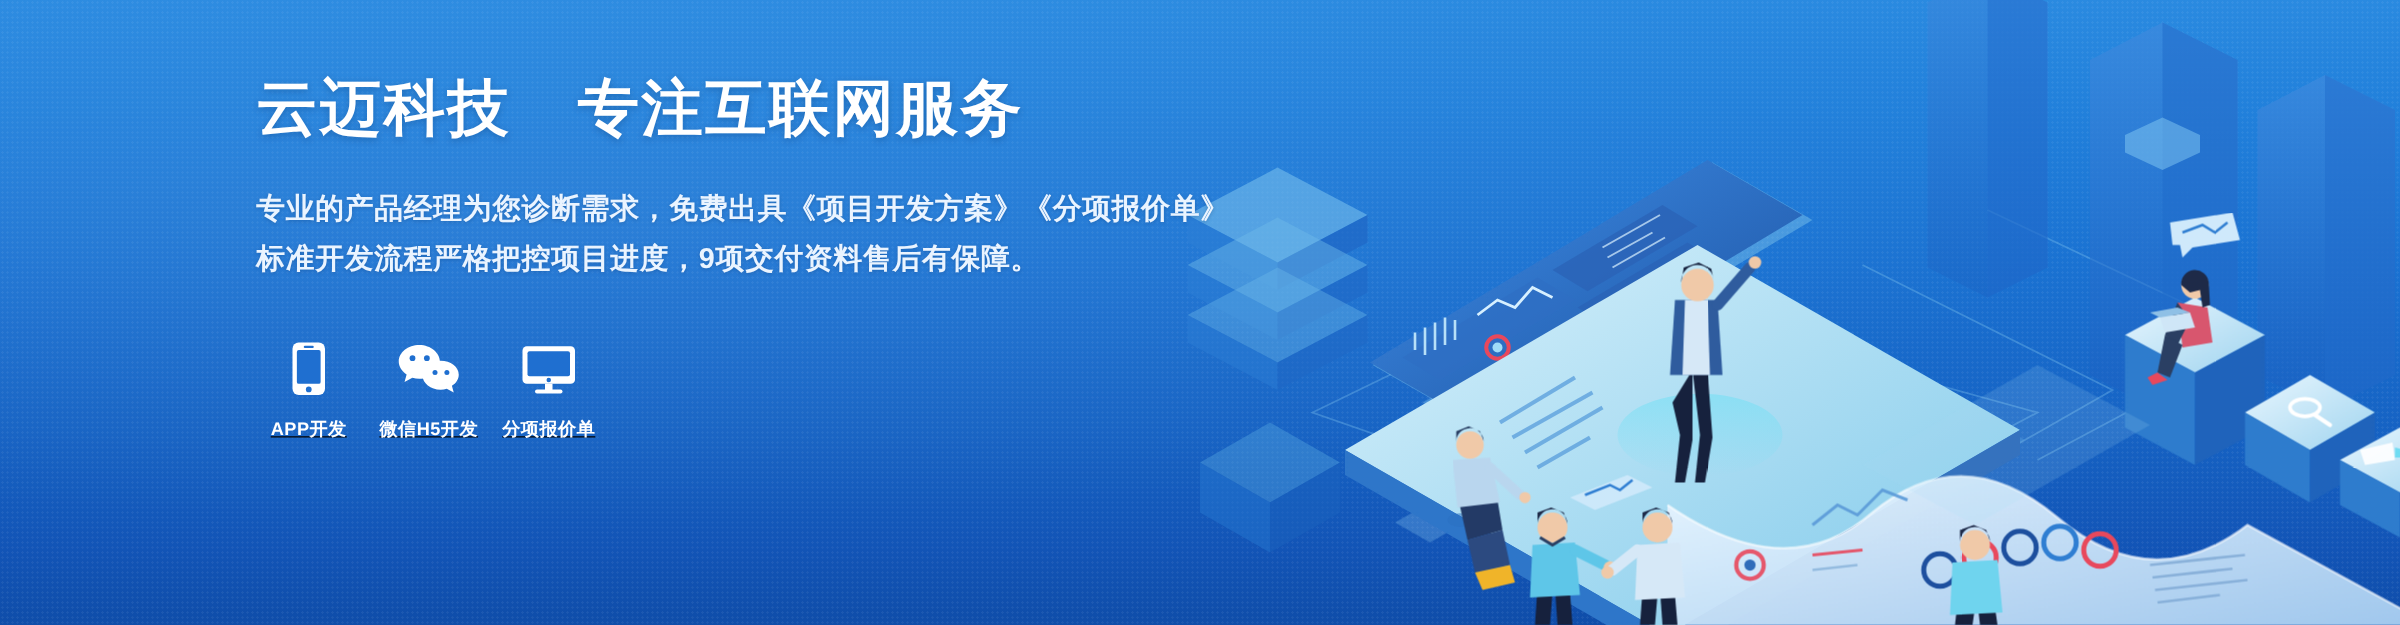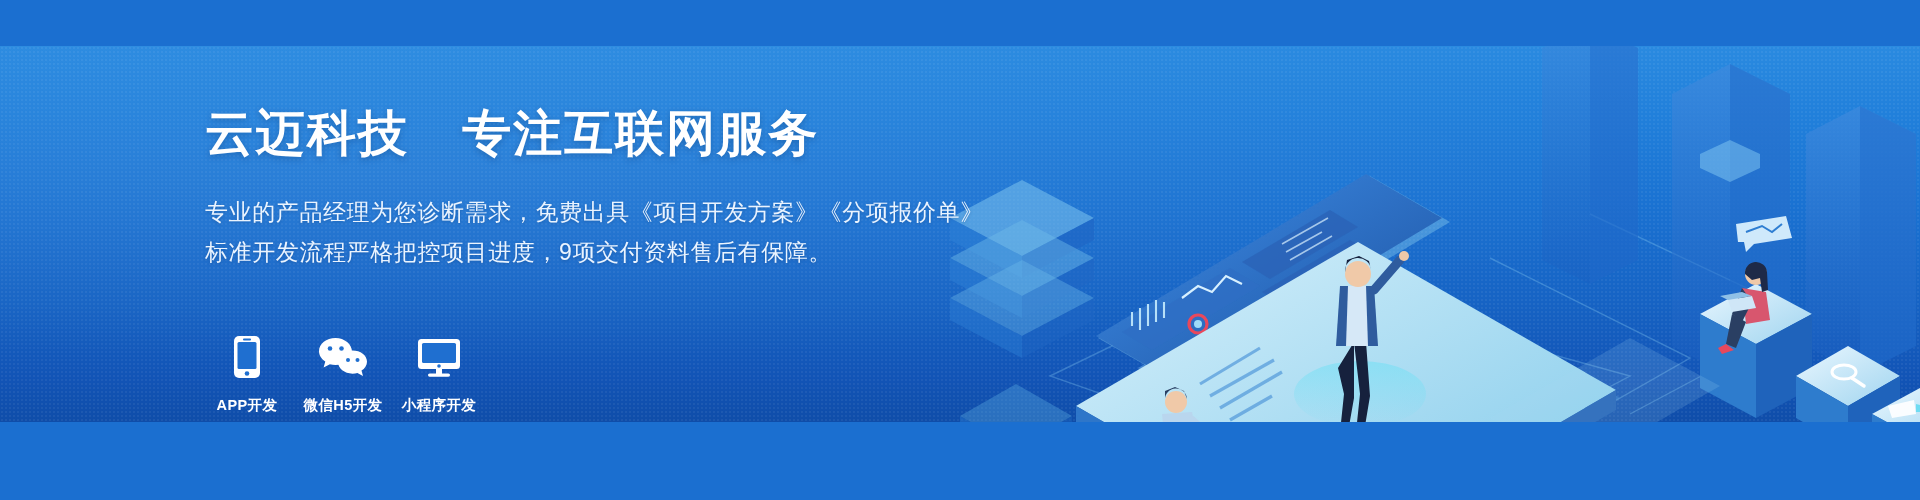--- a/index.html
+++ b/index.html
@@ -2,23 +2,22 @@
 <html><head>
 <meta charset="utf-8">
 <style>
   html,body{margin:0;padding:0;}
   body{
     width:1920px;height:500px;overflow:hidden;
     font-family:"Liberation Sans","DejaVu Sans",sans-serif;
     background:#1b6fd0;
   }
   .banner{
-    position:relative;width:1920px;height:376px;overflow:hidden;
+    position:relative;width:1920px;height:500px;overflow:hidden;
     background:linear-gradient(180deg,#2a8ae0 0%,#2180db 18%,#1a72d2 42%,#1663c4 68%,#1254b6 88%,#0f4da9 100%);
-    margin-top:46px;
   }
   
   .texture{
     position:absolute;inset:0;
     background-image:radial-gradient(rgba(255,255,255,.055) 1px, transparent 1px);
     background-size:4px 4px;
     pointer-events:none;
   }
   .vign{
     position:absolute;inset:0;
@@ -31,25 +30,25 @@
   .headline{
     font-size:49px;line-height:1.05;font-weight:bold;color:#ffffff;
     letter-spacing:2px;
     text-shadow:0 2px 6px rgba(3,38,88,.28);
     white-space:nowrap;
   }
   .headline .gap{display:inline-block;width:22px;}
   .sub{margin-top:33px;}
   .sub .line{
     font-size:23px;line-height:40px;color:#eaf4ff;letter-spacing:.6px;
-    white-space:nowrap;text-shadow:0 1px 3px rgba(3,38,88,.25);
+    white-space:nowrap;text-shadow:0 1px 3px rgba(3,38,88,.25);font-weight:bold;
   }
 
   
-  .services{position:absolute;left:205px;top:288px;display:flex;}
+  .services{position:absolute;left:205px;top:272px;display:flex;text-decoration:underline;}
   .svc{display:flex;flex-direction:column;align-items:center;width:84px;margin-right:12px;}
   .svc .ico{height:46px;display:flex;align-items:flex-end;justify-content:center;}
   .svc .ico svg{display:block;}
   .svc .cap{
     margin-top:16px;font-size:14.5px;color:#ffffff;white-space:nowrap;letter-spacing:.4px;
     font-weight:bold;
   }
 
   
   .art{position:absolute;right:-10px;top:0;width:1000px;height:500px;}
@@ -376,19 +375,19 @@
     <div class="svc">
       <span class="ico">
         <svg width="46" height="46" viewBox="0 0 46 46">
           <rect x="2" y="5" width="42" height="30" rx="3.5" fill="#ffffff"></rect>
           <rect x="6" y="9" width="34" height="20" rx="1.6" fill="#1f6fd0"></rect>
           <circle cx="23" cy="32" r="1.8" fill="#1f6fd0"></circle>
           <rect x="20" y="35" width="6" height="5" fill="#ffffff"></rect>
           <rect x="12" y="39.5" width="22" height="3.2" rx="1.6" fill="#ffffff"></rect>
         </svg>
       </span>
-      <span class="cap">小程序开发</span>
+      <span class="cap">分项报价单</span>
     </div>
 
 
   </div>
 
 </div>
 
 </body></html>

